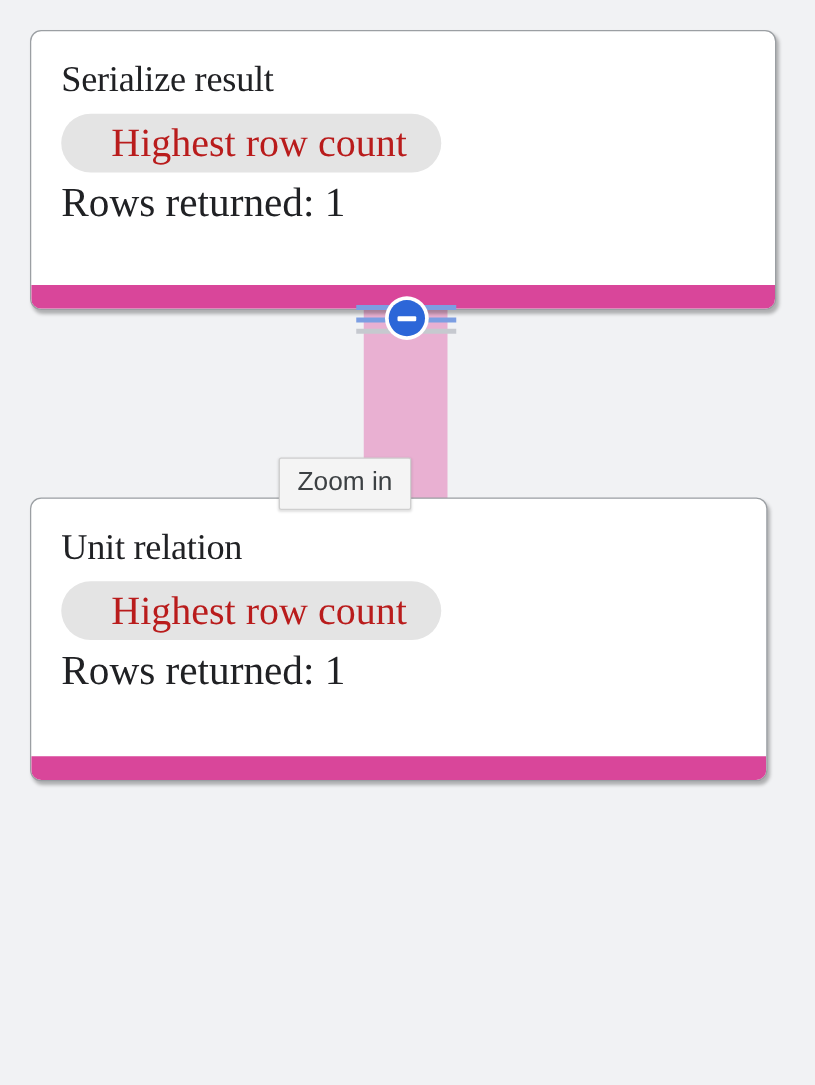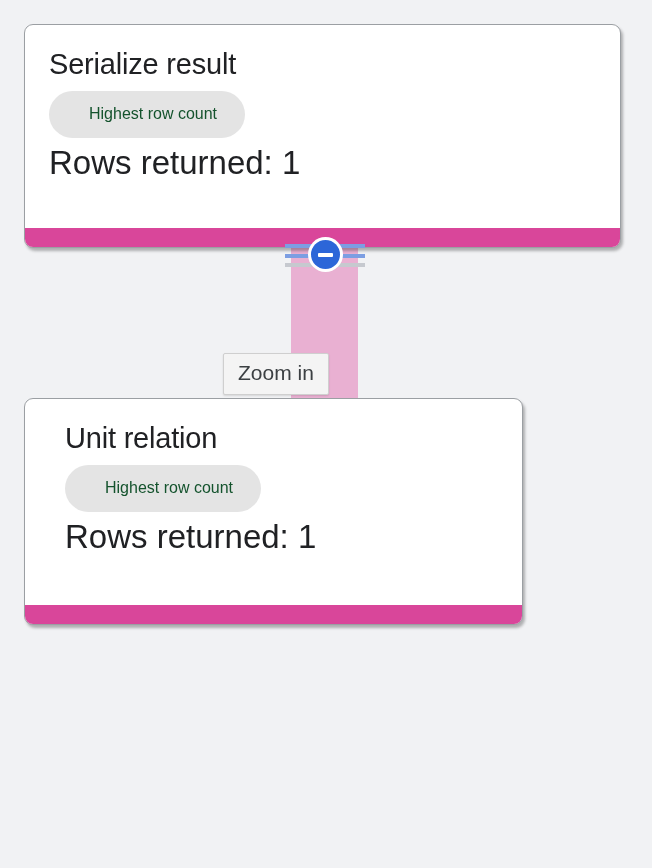--- a/index.html
+++ b/index.html
@@ -32,42 +32,43 @@
 
   
   .card {
     position: absolute;
     box-sizing: border-box;
     background: #ffffff;
     border: 1px solid #9b9fa3;
     border-radius: 9px;
     box-shadow: 2px 3px 3px rgba(0,0,0,0.28);
     overflow: hidden;
+    font-family: Liberation Serif, serif;
   }
   .card-body {
     padding: 22px 24px 12px 24px;
   }
   .card-title {
     font-size: 29px;
     line-height: 34px;
     font-weight: 400;
     color: #202124;
     letter-spacing: -0.2px;
     white-space: nowrap;
   }
   .chip {
     display: inline-block;
     margin-top: 10px;
     margin-left: 0px;
     padding: 9px 28px 10px 40px;
     background: #e4e4e4;
     border-radius: 999px;
-    font-size: 16px;
+    font-size: 32px;
     line-height: 28px;
-    color: #14532d;
+    color: #b91c1c;
     white-space: nowrap;
   }
   .rows-line {
     margin-top: 10px;
     font-size: 33px;
     line-height: 30px;
     color: #202124;
     white-space: nowrap;
   }
   .card-footer {
@@ -81,23 +82,22 @@
 
   #card-serialize {
     left: 24px;
     top: 24px;
     width: 597px;
     height: 224px;
   }
   #card-unit {
     left: 24px;
     top: 398px;
-    width: 499px;
+    width: 590px;
     height: 227px;
-    padding-left: 16px;
   }
 
   
   .collapse-control {
     position: absolute;
     left: 285px;
     top: 237px;
     width: 80px;
     height: 35px;
   }
@@ -148,21 +148,21 @@
     width: 15px;
     height: 4px;
     border-radius: 1px;
     background: #ffffff;
   }
 
   
   .tooltip {
     position: absolute;
     left: 223px;
-    top: 353px;
+    top: 366px;
     box-sizing: border-box;
     padding: 7px 14px 9px 14px;
     background: #f4f4f4;
     border: 1px solid #cfcfcf;
     border-radius: 2px;
     font-size: 21px;
     line-height: 24px;
     color: #3c4043;
     white-space: nowrap;
     box-shadow: 0 1px 2px rgba(0,0,0,0.12);

